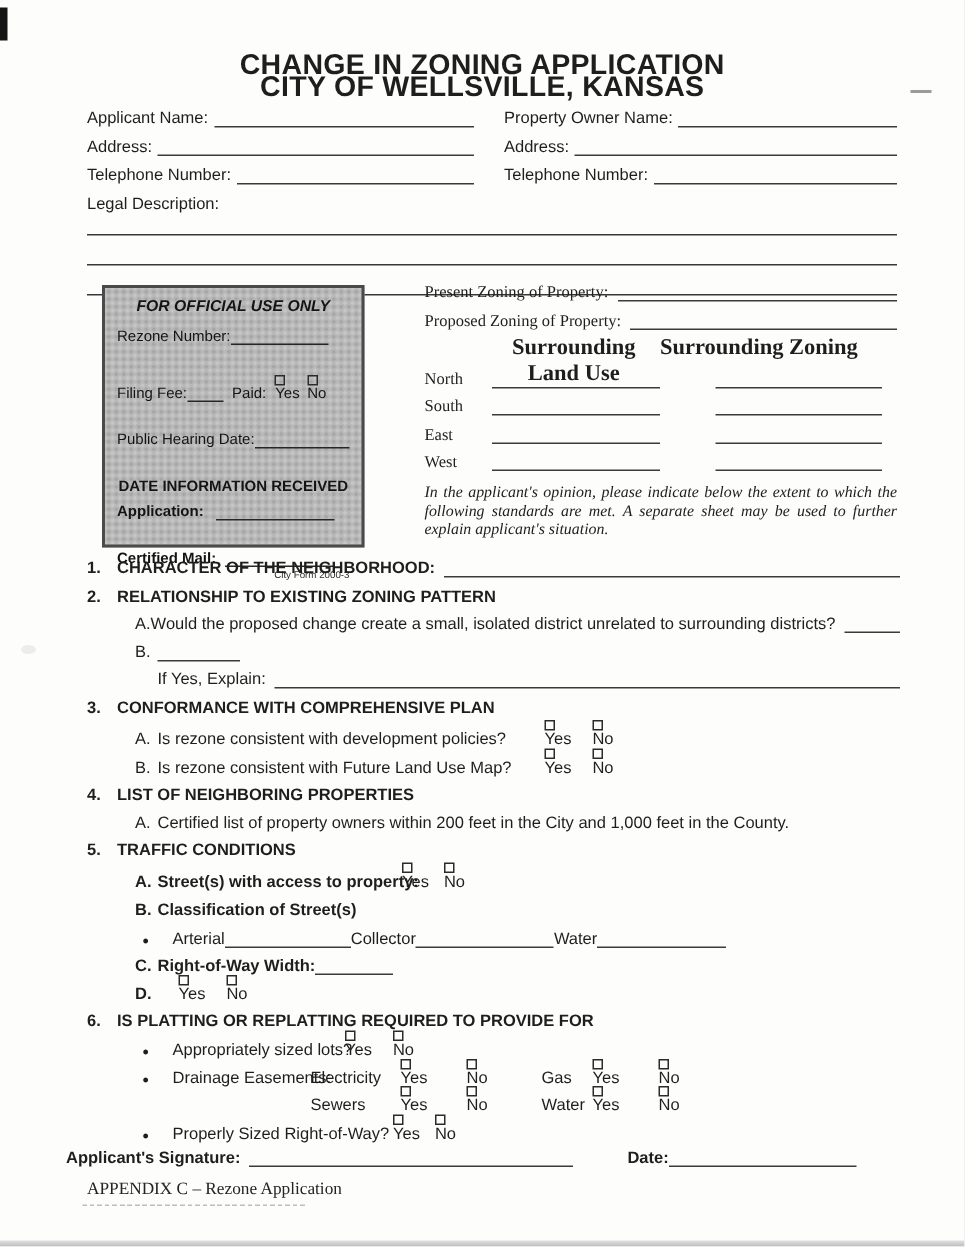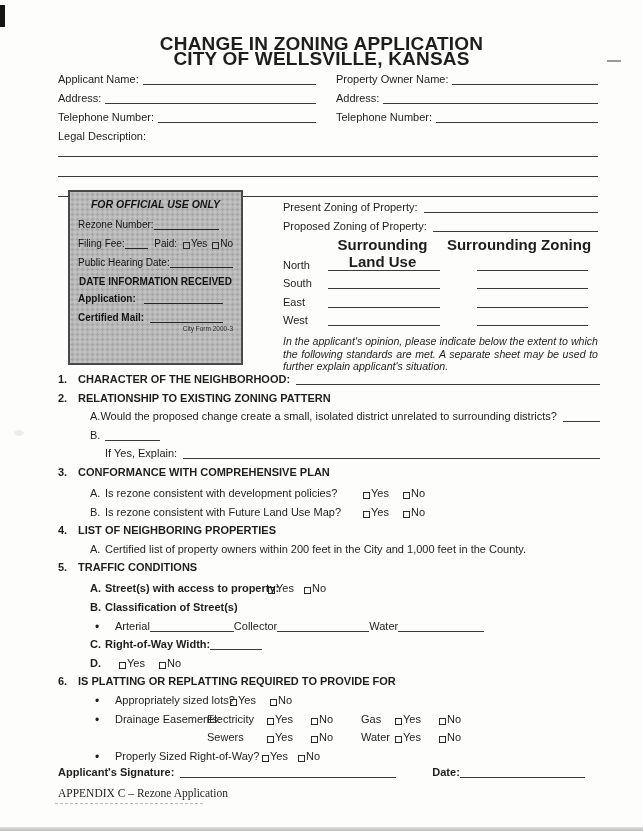--- a/index.html
+++ b/index.html
@@ -35,61 +35,61 @@
     position:absolute; left:68px; top:190px; width:175px; height:175px;
     background-color:#b8b8b8;
     background-image:radial-gradient(#a6a6a6 1px, transparent 1.2px),
                      radial-gradient(#c6c6c6 1px, transparent 1.2px);
     background-size:5px 5px; background-position:0 0, 2.5px 2.5px;
     border:2px solid #4a4a4a; padding:6px 8px 4px 8px;
     font-size:10px; color:#141414;
   }
   .obox .oline { border-bottom:1.3px solid #262626; height:9px; }
   .obox-title { text-align:center; font-style:italic; font-weight:bold; font-size:10.5px; margin-bottom:9px; }
-  .orow { display:flex; align-items:flex-end; margin-bottom:8px; white-space:nowrap; }
+  .orow { display:flex; align-items:flex-end; margin-bottom:20px; white-space:nowrap; }
   .obold { font-weight:bold;justify-content:center; }
   .oform { text-align:right; font-size:6.5px; color:#2d2d2d; margin-top:2px; }
 
   
-  .zpanel { position:absolute; left:283px; top:194px; width:315px; }
+  .zpanel { position:absolute; left:283px; top:182px; width:315px;font-family:Liberation Serif, serif; }
   .z-row { display:flex; align-items:flex-end; height:19px; }
   .z-label { white-space:nowrap; padding-right:6px; }
   .z-heads { display:flex; margin-top:4px; height:16px; font-weight:bold; font-size:15px; }
   .zh1 { width:157px; padding-left:42px; text-align:center; }
-  .zh2 { width:158px; text-align:center; }
+  .zh2 { width:158px; text-align:left; }
   .dir-row { display:flex; align-items:flex-end; height:18.5px; }
   .dir-name { width:45px; }
   .dir-l1 { width:112px; margin-right:37px; }
   .dir-l2 { width:111px; }
   .z-note { margin-top:9px; font-style:italic; font-size:10.6px; line-height:12.6px; text-align:justify; }
 
   
   .sections { position:absolute; left:58px; top:368px; width:542px; }
   .row { display:flex; align-items:flex-end; height:13px; margin-top:5.6px; white-space:nowrap; }
   .row.first { margin-top:4px; }
   .row.gap { margin-top:8px; }
   .num { width:20px; font-weight:bold; }
   .stitle { font-weight:bold; }
   .let { width:15px; margin-left:32px; }
   .let-b { width:15px; margin-left:32px; font-weight:bold; }
   .ind { margin-left:47px; }
   .bullet { width:8px; margin-left:37px; font-size:12px; line-height:10px; }
   .btxt { margin-left:12px; }
-  .yn { display:inline-flex; align-items:flex-end; white-space:nowrap; }
+  .yn { display:inline-flex; align-items:flex-start; white-space:nowrap;flex-direction:column; }
   .cb { display:inline-block; width:7px; height:7px; border:1.2px solid #2b2b2b; margin-right:1px; }
   .w258 { width:258px; } .w163 { width:163px; }
   .gap10 { margin-left:10px; } .gap14 { margin-left:14px; }
   .street-line { width:84px; } .street-line2 { width:92px; } .street-line3 { width:86px; }
   .short-line { width:52px; }
   .ans-line { width:55px; margin-left:6px; }
 
   .drain-grid { display:grid; grid-template-columns:92px 60px 44px 50px 34px 44px 40px; align-items:end; }
 
   
-  .footer-sig { position:absolute; left:58px; top:766px; width:540px; display:flex; align-items:flex-end; }
+  .footer-sig { position:absolute; left:44px; top:766px; width:540px; display:flex; align-items:flex-end; }
   .sig-label { font-weight:bold; padding-right:6px; }
   .sig-line { width:216px; }
   .date-label { font-weight:bold; margin-left:36px; }
   .date-line { width:125px; }
   .appendix { position:absolute; left:58px; top:787px; font-family:"Liberation Serif", serif;
               font-size:11.5px; color:#242424; }
   .appendix-underline { position:absolute; left:55px; top:803px; width:150px; height:1px;
               background:repeating-linear-gradient(90deg,#bdbdbd 0 3px, transparent 3px 5px); }
 </style>
 </head>

